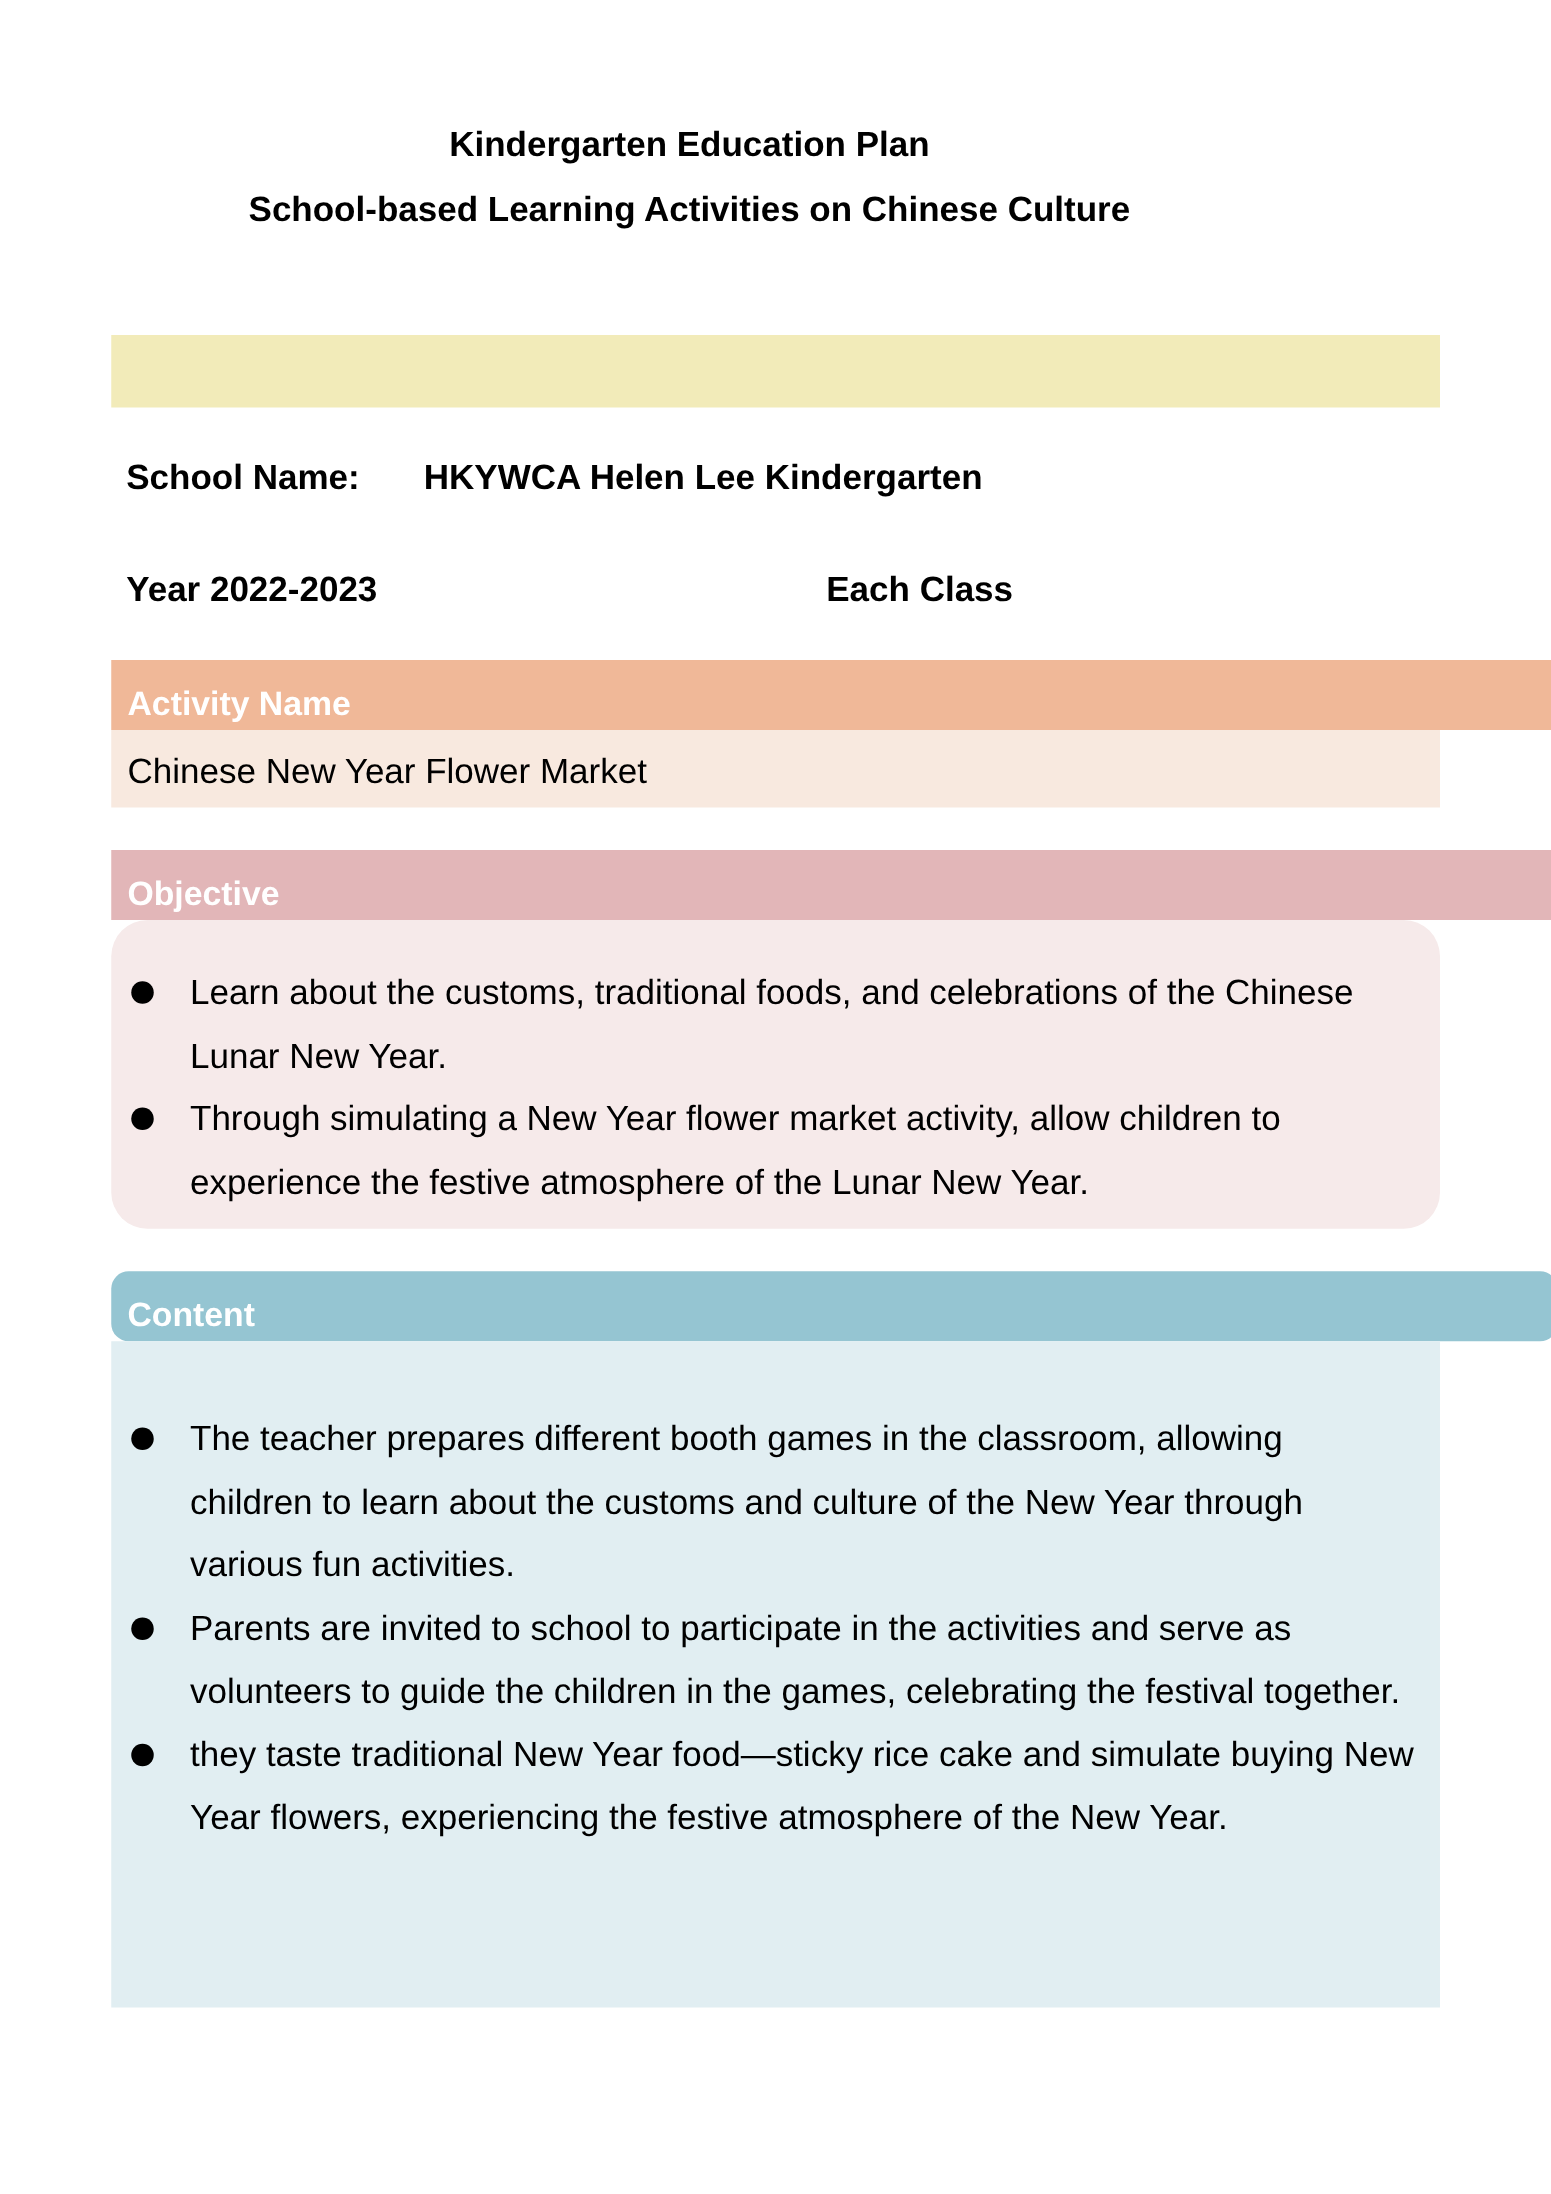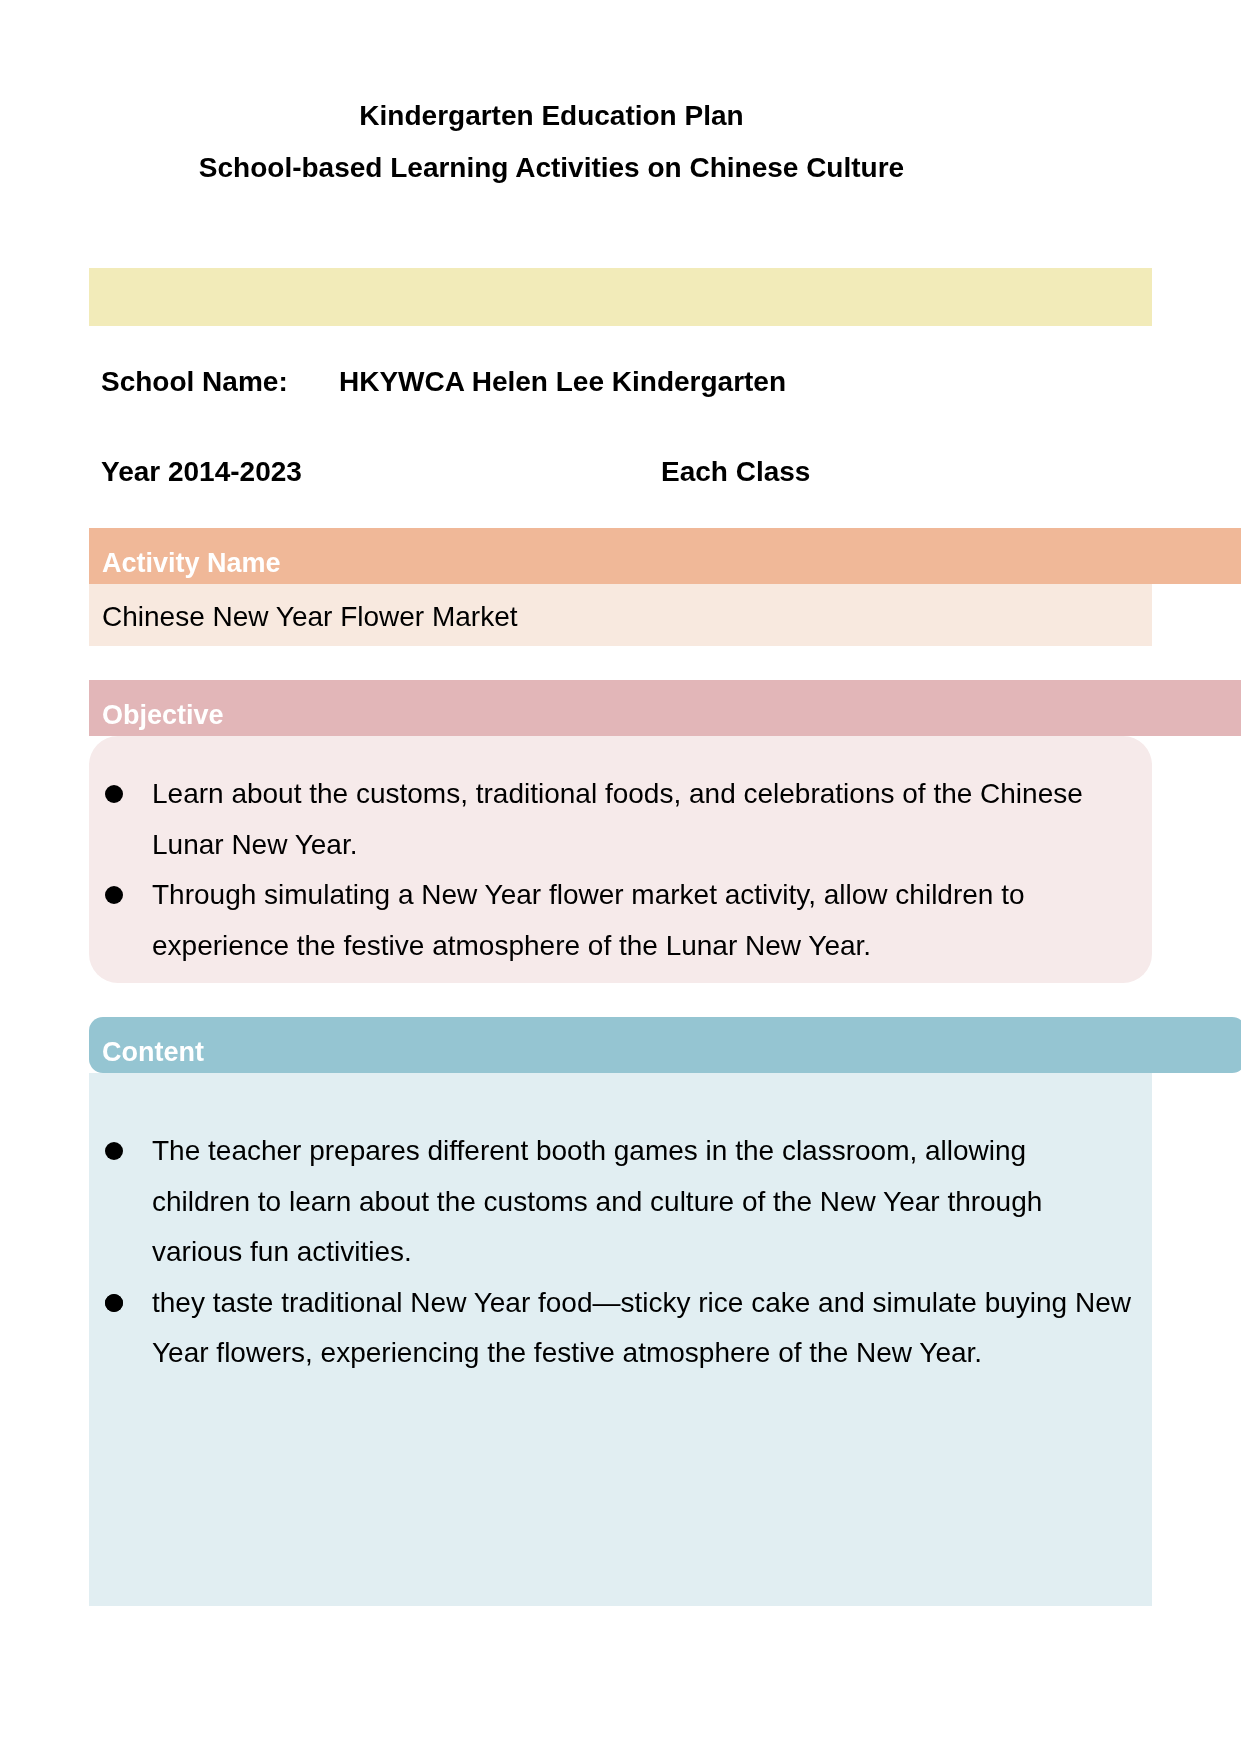--- a/index.html
+++ b/index.html
@@ -22,21 +22,21 @@
 
 <div>
 
   <div class="abs title" style="top:100px;">Kindergarten Education Plan</div>
   <div class="abs title" style="top:152px;">School-based Learning Activities on Chinese Culture</div>
 
   <div class="band" style="top:268px; height:58px; background:#F2EBB9;"></div>
 
   <div class="info" style="left:101px; top:366px;">School Name:</div>
   <div class="info" style="left:339px; top:366px;">HKYWCA Helen Lee Kindergarten</div>
-  <div class="info" style="left:101px; top:456px;">Year 2014-2023</div>
+  <div class="info" style="left:101px; top:456px;">Year 2022-2023</div>
   <div class="info" style="left:661px; top:456px;">Each Class</div>
 
   <div class="sec-head" style="top:528px; background:#F0B898;">
     <span>Activity Name</span>
   </div>
   <div class="sec-body" style="top:584px; height:62px; background:#F8E9DF;">
     <div class="plain" style="top:17px;">Chinese New Year Flower Market</div>
   </div>
 
   <div class="sec-head" style="top:680px; background:#E2B6B8;padding-left:16px;">
@@ -48,18 +48,18 @@
       <li><span class="dot"></span><span>Through simulating a New Year flower market activity, allow children to experience the festive atmosphere of the Lunar New Year.</span></li>
     </ul>
   </div>
 
   <div class="sec-head" style="top:1017px; background:#95C5D2;border-radius:14px;">
     <span>Content</span>
   </div>
   <div class="sec-body" style="top:1073px; height:533px; background:#E1EEF2;">
     <ul class="blist" style="top:53px;">
       <li><span class="dot"></span><span>The teacher prepares different booth games in the classroom, allowing children to learn about the customs and culture of the New Year through various fun activities.</span></li>
-      <li><span class="dot"></span></li>
+      <li><span class="dot"></span><span>Parents are invited to school to participate in the activities and serve as volunteers to guide the children in the games, celebrating the festival together.</span></li>
       <li><span class="dot"></span><span>they taste traditional New Year food—sticky rice cake and simulate buying New Year flowers, experiencing the festive atmosphere of the New Year.</span></li>
     </ul>
   </div>
 
 </div>
 
 </body></html>

